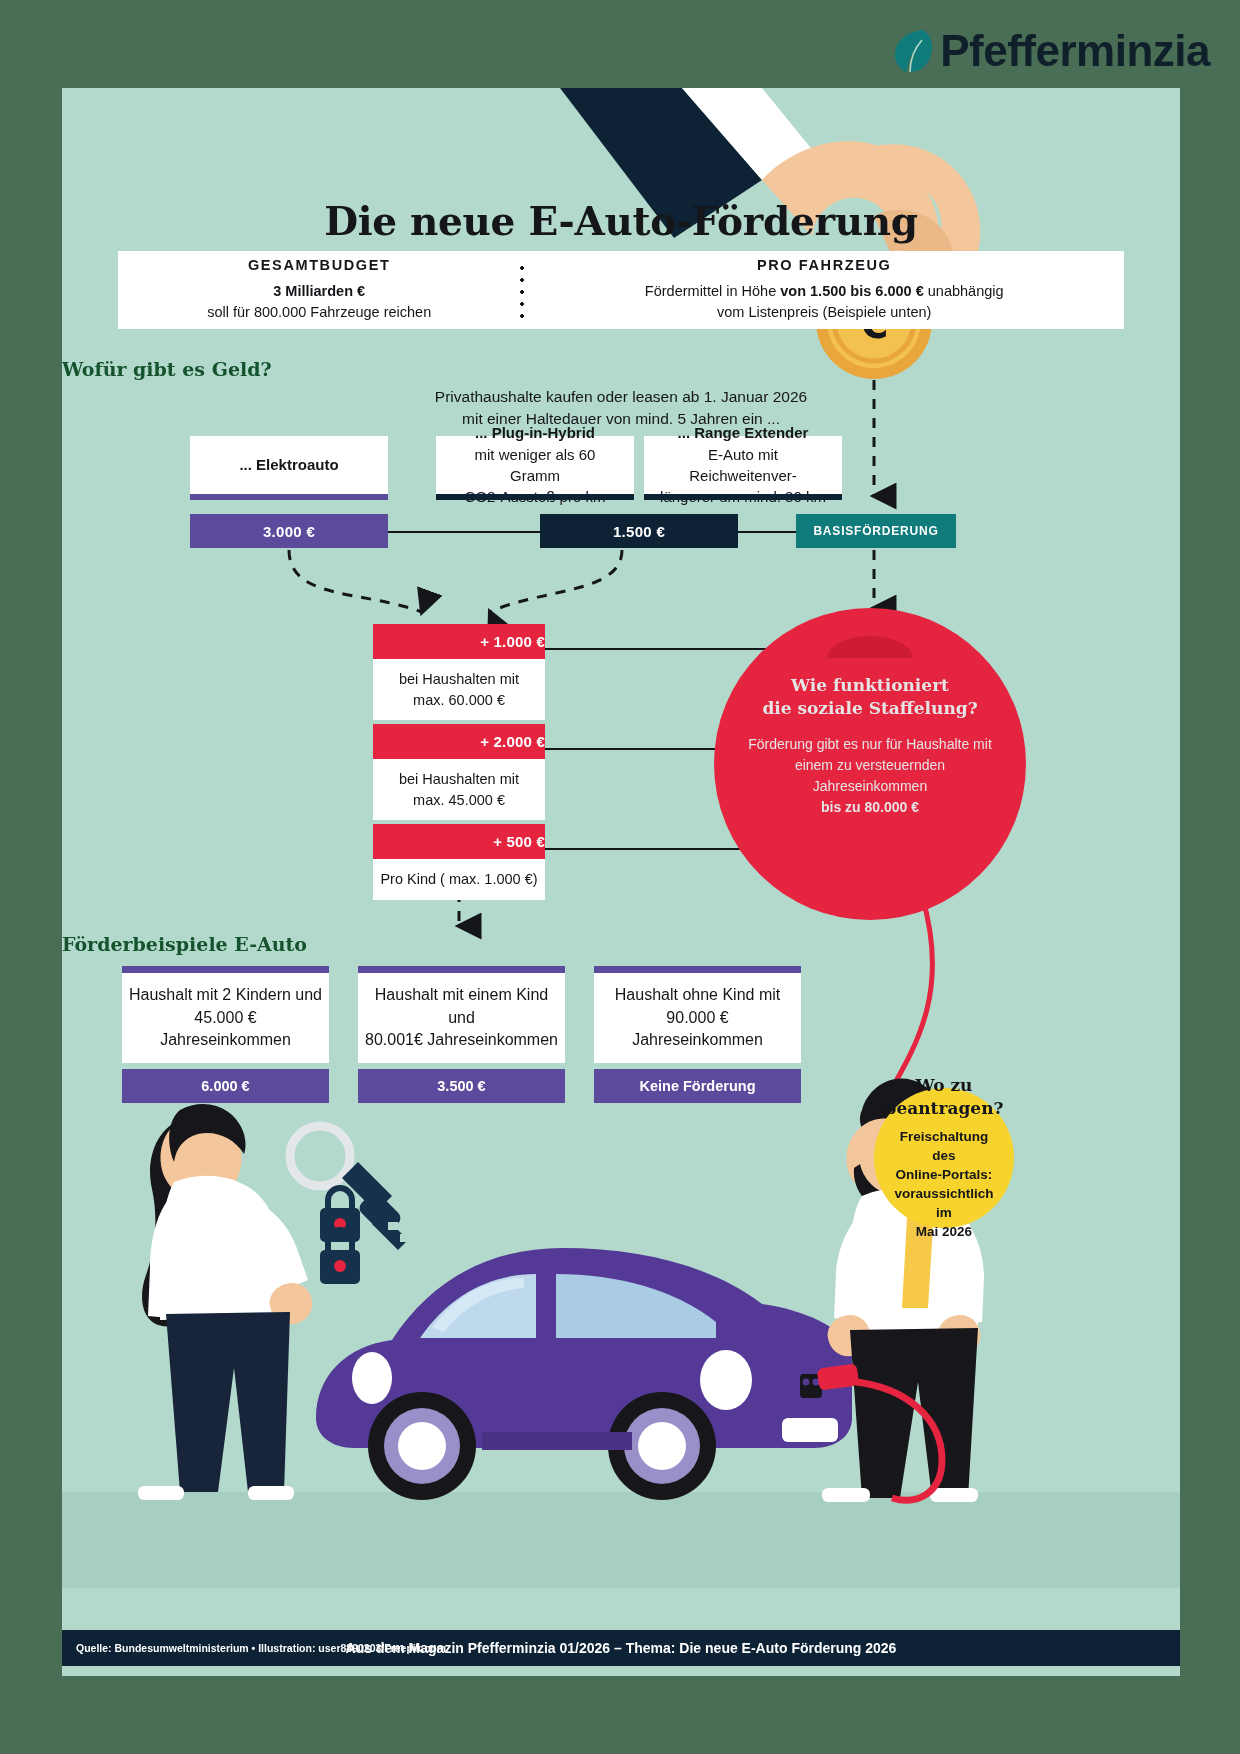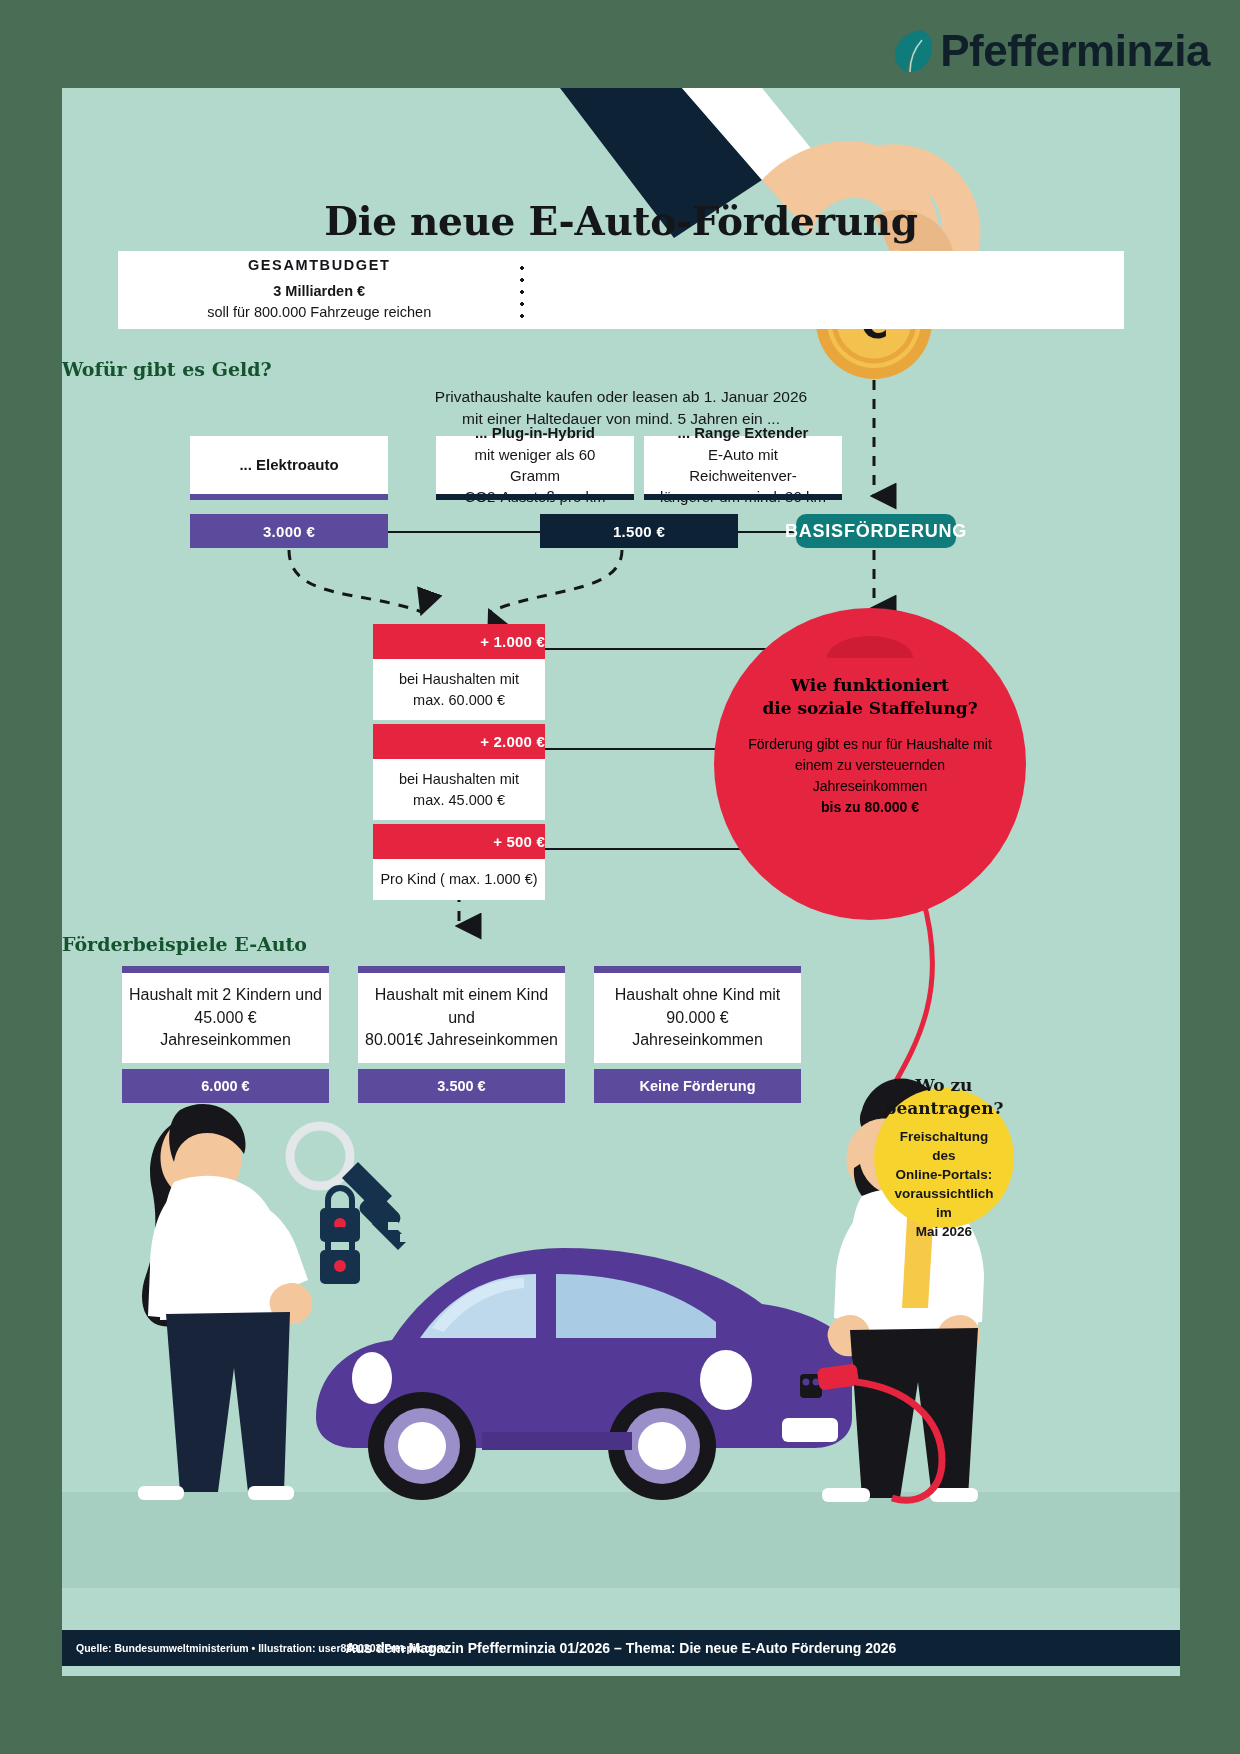--- a/index.html
+++ b/index.html
@@ -69,39 +69,39 @@
     font-size:15px; color:#15161a; line-height:1.42;
   }
   .cat b { font-weight:bold; }
   .cat-rule { position:absolute; height:6px; }
 
   
   .bar {
     position:absolute; display:flex; align-items:center; justify-content:center;
     color:#ffffff; font-weight:bold; font-size:15px; letter-spacing:0.3px;
   }
-  .bar.teal { letter-spacing:0.8px; font-size:18px;border-radius:10px; }
+  .bar.teal { letter-spacing:0.8px; font-size:12px; }
 
   
   .hline { position:absolute; height:2px; background:#15161a; }
 
   
   .redbox { position:absolute; width:172px; }
   .redbox-head {
     background:#e5243f; color:#ffffff; font-weight:bold; font-size:15px;
     text-align:right; padding:9px 0; letter-spacing:0.2px;
   }
   .redbox-body {
     background:#ffffff; color:#15161a; font-size:14.5px; text-align:center;
     padding:10px 6px; line-height:1.42;
   }
 
   
   .circle-red {
-    position:absolute; border-radius:50%; background:#e5243f; color:#000000;
+    position:absolute; border-radius:50%; background:#e5243f; color:#e5e5e5;
     text-align:center; display:flex; flex-direction:column; align-items:center;
     justify-content:flex-start; padding:48px 34px 0 34px; overflow:hidden;
   }
   .circle-red .arc {
     position:absolute; top:28px; left:50%; transform:translateX(-50%);
     width:86px; height:22px; background:#cf1c35; border-radius:50% 50% 0 0 / 100% 100% 0 0;
   }
   .circle-head {
     font-family:"DejaVu Serif", serif; font-weight:bold; font-size:17px; line-height:1.35;
     margin-top:18px;
@@ -182,20 +182,27 @@
 
     <div class="title">Die neue E-Auto-Förderung</div>
 
     <div class="budget-box">
       <div class="budget-col left">
         <div class="budget-head">GESAMTBUDGET</div>
         <div class="budget-line"><b>3 Milliarden €</b></div>
         <div class="budget-line">soll für 800.000 Fahrzeuge reichen</div>
       </div>
       <div class="dotted-div"></div>
+      <div class="budget-col right">
+        <div class="budget-head">PRO FAHRZEUG</div>
+        <div class="budget-line">
+          <span>Fördermittel in Höhe </span><b>von 1.500 bis 6.000 €</b><span> unabhängig</span>
+        </div>
+        <div class="budget-line">vom Listenpreis (Beispiele unten)</div>
+      </div>
     </div>
 
     <div class="sec-title" style="top:270px;">Wofür gibt es Geld?</div>
     <div class="sec-sub" style="top:298px;">
       <span>Privathaushalte kaufen oder leasen ab 1. Januar 2026</span><br>
       <span>mit einer Haltedauer von mind. 5 Jahren ein ...</span>
     </div>
 
     <div class="cat" style="left:128px; top:348px; width:198px; height:58px;">
       <b>... Elektroauto</b>

